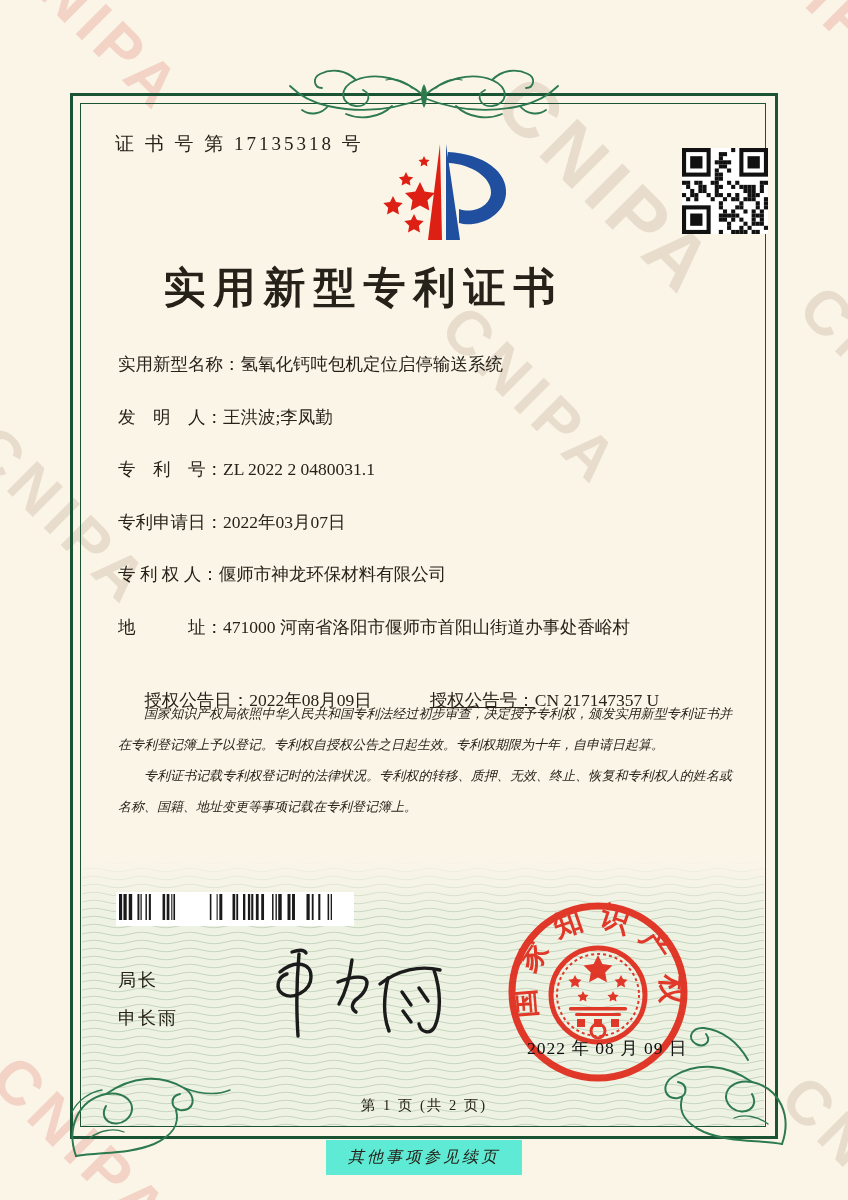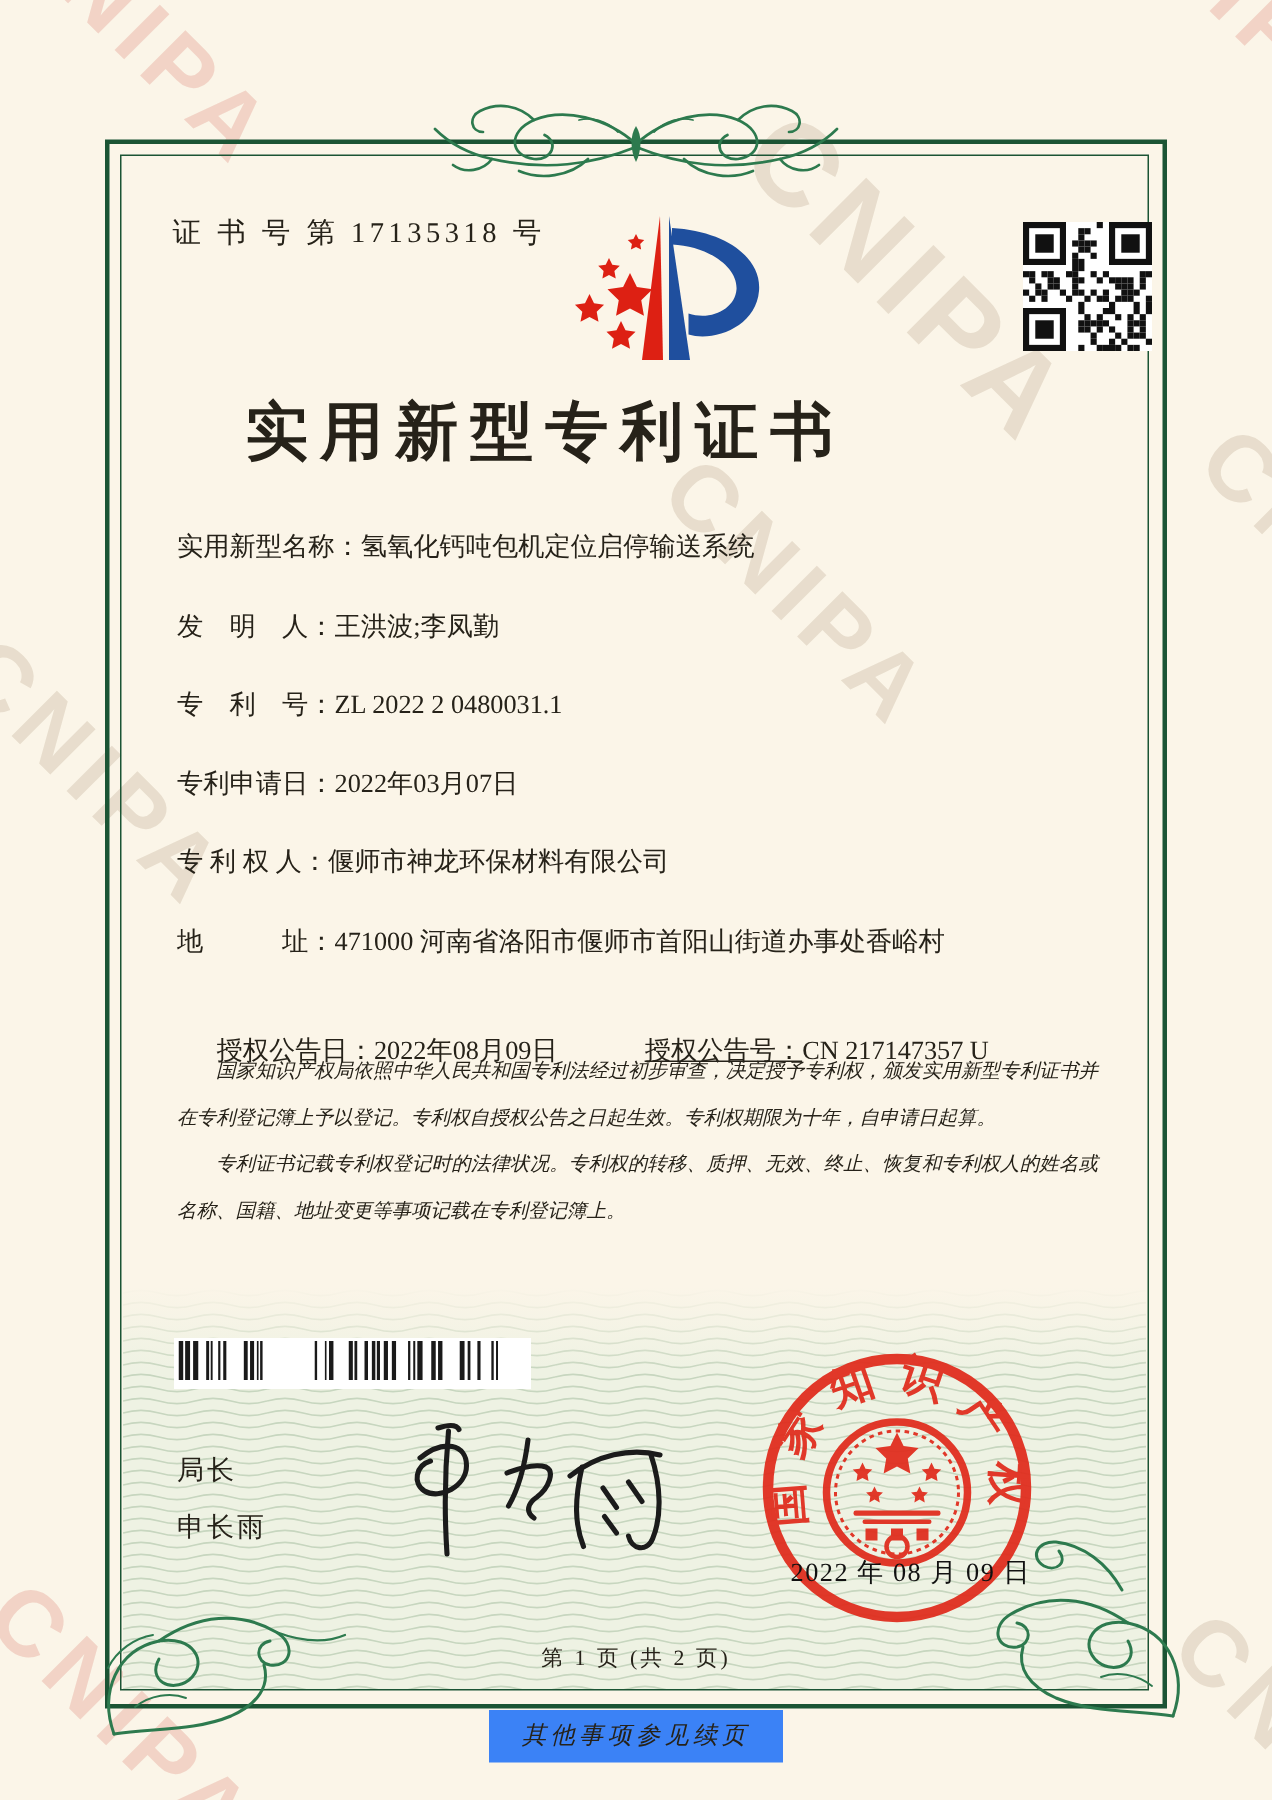--- a/index.html
+++ b/index.html
@@ -14,39 +14,39 @@
   
   .frame-outer{position:absolute;left:70px;top:93px;width:702px;height:1040px;
       border:3px solid #1b5434;z-index:2;}
   .frame-inner{position:absolute;left:80px;top:103px;width:684px;height:1022px;
       border:1px solid #1b5434;z-index:2;}
   
   .band{position:absolute;left:82px;top:858px;width:682px;height:268px;background:#eef2e3;z-index:2;}
   .band-fade{position:absolute;left:0;top:0;width:100%;height:56px;
       background:linear-gradient(#fbf5e8,rgba(251,245,232,0));}
   .abs{position:absolute;}
-  .cert-no{left:115px;top:142px;font-size:19px;letter-spacing:3px;z-index:3;}
+  .cert-no{left:115px;top:131px;font-size:19px;letter-spacing:3px;z-index:3;}
   .title{left:0;top:260px;width:727px;text-align:center;font-size:42px;font-weight:bold;
       letter-spacing:8px;z-index:3;}
   .fields{left:118px;top:352px;width:620px;z-index:3;font-size:17.5px;}
   .frow{height:52.5px;white-space:pre;}
   .frow .lbl{display:inline-block;}
   .frow .lbl2{margin-left:58px;text-decoration:underline;}
   .body-text{left:118px;top:698px;width:614px;z-index:3;font-size:13px;line-height:31px;
       text-align:justify;font-style:italic;}
   .body-text p{margin:0;text-indent:2em;}
   .barcode-box{left:116px;top:892px;width:232px;height:30px;background:#fff;z-index:3;padding:2px 3px;}
   .signer{left:118px;z-index:4;font-family:"Liberation Sans","DejaVu Sans",sans-serif;
       font-size:18px;font-weight:500;letter-spacing:2px;}
   .sig{left:252px;top:946px;z-index:4;}
   .seal{left:505px;top:899px;z-index:3;}
   .seal-date{left:527px;top:1036px;z-index:4;font-size:17.5px;color:#111;letter-spacing:1px;white-space:nowrap;}
   .pagenum{left:0;top:1096px;width:848px;text-align:center;font-size:14.5px;letter-spacing:2px;z-index:3;}
   .contnote{left:0;top:1140px;width:848px;text-align:center;z-index:3;}
-  .contnote span{display:inline-block;background:#3b82f6;padding:7px 22px;font-size:16px;
+  .contnote span{display:inline-block;background:#5eead4;padding:7px 22px;font-size:16px;
       font-style:italic;letter-spacing:3px;}
   .orn{z-index:4;}
 </style>
 </head>
 <body>
 
 <div class="page">
 
   <span class="wm pink" style="left:-18px;top:-14px;">CNIPA</span>
   <span class="wm pink" style="left:712px;top:-40px;">CNIPA</span>

